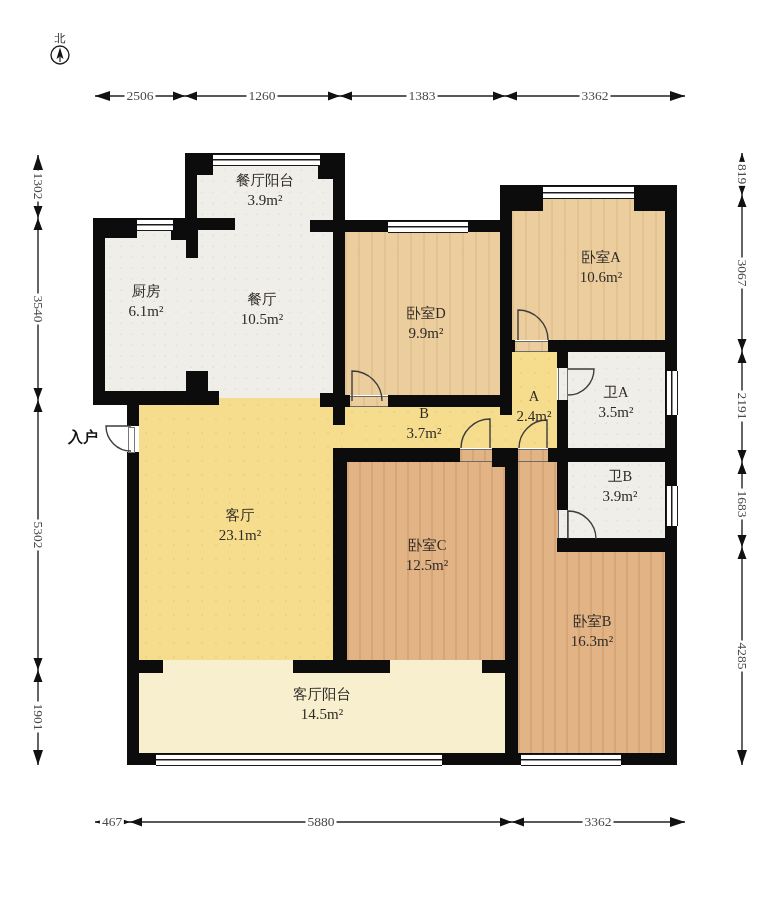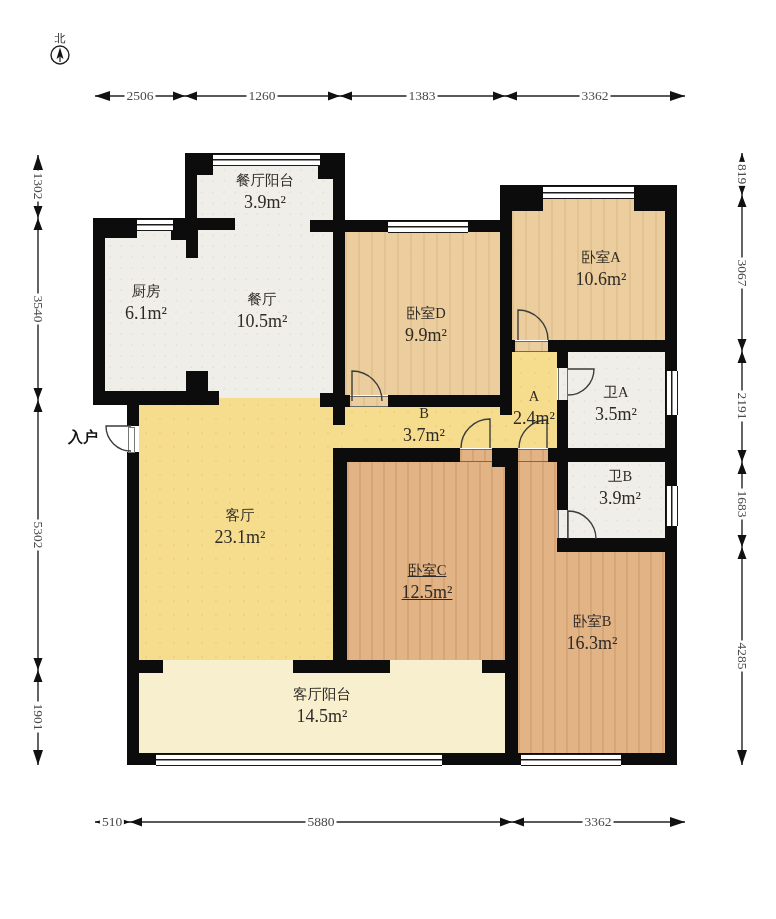--- a/index.html
+++ b/index.html
@@ -22,21 +22,21 @@
         background-image:linear-gradient(#1b1b1b,#1b1b1b);background-size:1.5px 100%;background-position:center;}
   
   .thrh{position:absolute;z-index:3;border-top:1.2px solid #6b6b6b;border-bottom:1.2px solid #6b6b6b;}
   .thrv{position:absolute;z-index:3;border-left:1.2px solid #6b6b6b;border-right:1.2px solid #6b6b6b;}
   
   #overlay{position:absolute;left:0;top:0;z-index:4;pointer-events:none;}
   
   .rlabel{position:absolute;z-index:5;transform:translateX(-50%);text-align:center;
           color:#2e2a26;line-height:1.4;white-space:nowrap;}
   .rname{font-size:14.5px;}
-  .rarea{font-size:18px;}
+  .rarea{font-size:15px;}
   .dim{position:absolute;z-index:5;transform:translate(-50%,-50%);background:#fff;
        padding:0 2px;font-size:13.5px;color:#4a4a4a;white-space:nowrap;}
   .dimv{position:absolute;z-index:5;transform:translate(-50%,-50%);background:#fff;
         padding:2px 0;font-size:13.5px;color:#4a4a4a;writing-mode:vertical-rl;white-space:nowrap;}
   .entry{position:absolute;z-index:5;font-size:15px;font-weight:bold;color:#111;}
   .north{position:absolute;z-index:5;font-size:11px;color:#222;transform:translateX(-50%);}
   .leaf{position:absolute;z-index:4;background:#fff;border:1px solid #777;}
 </style>
 </head>
 <body>
@@ -199,38 +199,38 @@
     <div class="rarea">3.7m²</div>
   </div>
   <div class="rlabel" style="left:620px;top:466px;">
     <div class="rname">卫B</div>
     <div class="rarea">3.9m²</div>
   </div>
   <div class="rlabel" style="left:240px;top:505px;">
     <div class="rname">客厅</div>
     <div class="rarea">23.1m²</div>
   </div>
-  <div class="rlabel" style="left:427px;top:560px;text-decoration:underline;">
+  <div class="rlabel" style="left:427px;top:535px;">
     <div class="rname">卧室C</div>
     <div class="rarea">12.5m²</div>
   </div>
   <div class="rlabel" style="left:592px;top:611px;">
     <div class="rname">卧室B</div>
     <div class="rarea">16.3m²</div>
   </div>
   <div class="rlabel" style="left:322px;top:684px;">
     <div class="rname">客厅阳台</div>
     <div class="rarea">14.5m²</div>
   </div>
 
   <span class="dim" style="left:140px;top:96px;">2506</span>
   <span class="dim" style="left:262px;top:96px;">1260</span>
   <span class="dim" style="left:422px;top:96px;">1383</span>
   <span class="dim" style="left:595px;top:96px;">3362</span>
-  <span class="dim" style="left:112px;top:822px;">510</span>
+  <span class="dim" style="left:112px;top:822px;">467</span>
   <span class="dim" style="left:321px;top:822px;">5880</span>
   <span class="dim" style="left:598px;top:822px;">3362</span>
   <span class="dimv" style="left:38px;top:186px;">1302</span>
   <span class="dimv" style="left:38px;top:309px;">3540</span>
   <span class="dimv" style="left:38px;top:535px;">5302</span>
   <span class="dimv" style="left:38px;top:717px;">1901</span>
   <span class="dimv" style="left:742px;top:174px;">819</span>
   <span class="dimv" style="left:742px;top:273px;">3067</span>
   <span class="dimv" style="left:742px;top:406px;">2191</span>
   <span class="dimv" style="left:742px;top:504px;">1683</span>

